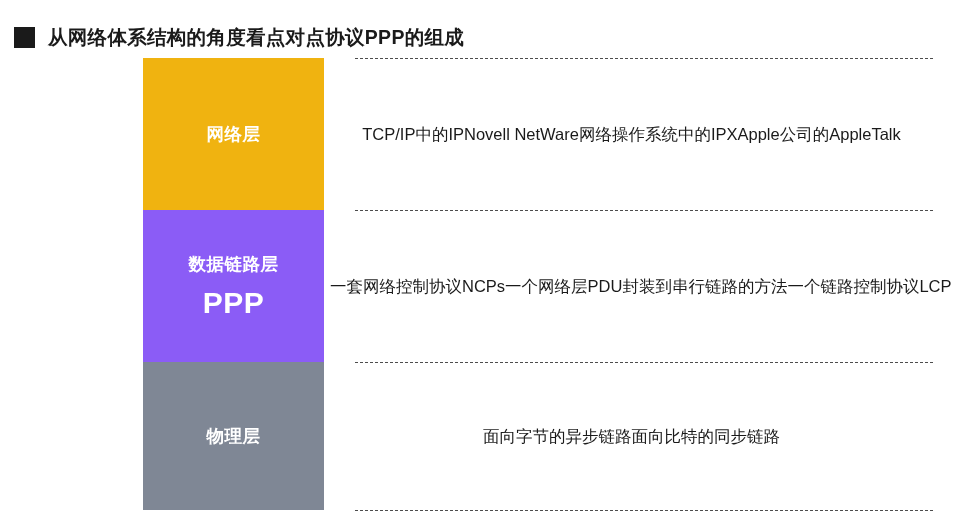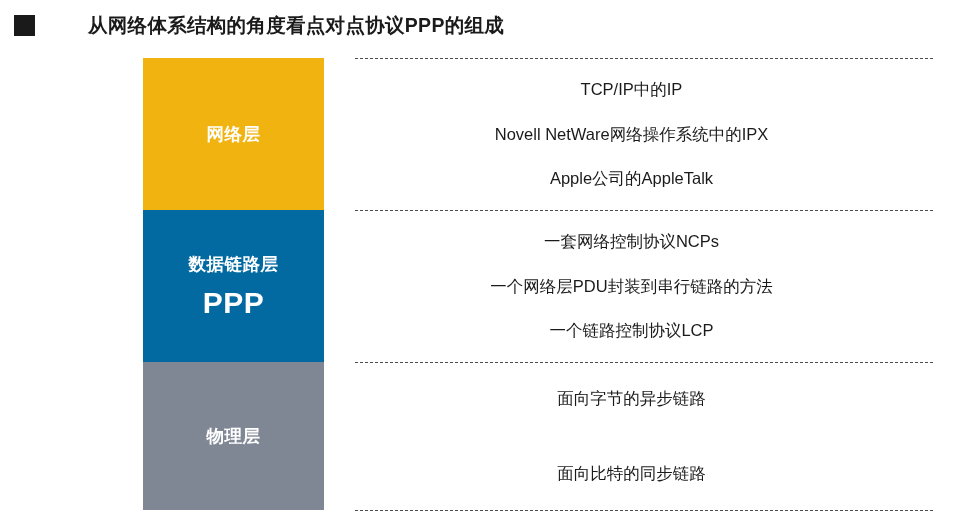--- a/index.html
+++ b/index.html
@@ -12,24 +12,23 @@
     background: #ffffff;
     font-family: "Liberation Sans", sans-serif;
     overflow: hidden;
     position: relative;
   }
 
   
   .title-row {
     position: absolute;
     left: 14px;
-    top: 12px;
+    top: 24px;
     display: flex;
     align-items: center;
-    gap: 40px;
   }
   .title-bullet {
     width: 21px;
     height: 21px;
     background: #1a1a1a;
     margin-right: 13px;
     flex: none;
   }
   .title-text {
     font-size: 19.5px;
@@ -78,21 +77,21 @@
     font-size: 30px;
     font-weight: bold;
     line-height: 1.05;
     margin-top: 12px;
     letter-spacing: 0.5px;
   }
 
   .detail-box {
     flex: 1;
     display: flex;
-    flex-direction: column;
+    flex-direction: row;
     align-items: center;
     justify-content: center;
     box-sizing: border-box;
     padding-left: 6px;
   }
   .detail-line {
     font-size: 16.5px;
     color: #1a1a1a;
     line-height: 1.25;
     text-align: center;
@@ -139,21 +138,21 @@
       <div class="layer-name">网络层</div>
     </div>
     <div class="detail-box detail-network">
       <div class="detail-line">TCP/IP中的IP</div>
       <div class="detail-line">Novell NetWare网络操作系统中的IPX</div>
       <div class="detail-line">Apple公司的AppleTalk</div>
     </div>
   </div>
 
   <div class="row row-datalink">
-    <div class="layer-box" style="background:#0369a1">
+    <div class="layer-box" style="background:#8b5cf6">
       <div class="layer-name">数据链路层</div>
       <div class="layer-sub">PPP</div>
     </div>
     <div class="detail-box detail-datalink">
       <div class="detail-line">一套网络控制协议NCPs</div>
       <div class="detail-line">一个网络层PDU封装到串行链路的方法</div>
       <div class="detail-line">一个链路控制协议LCP</div>
     </div>
   </div>
 

